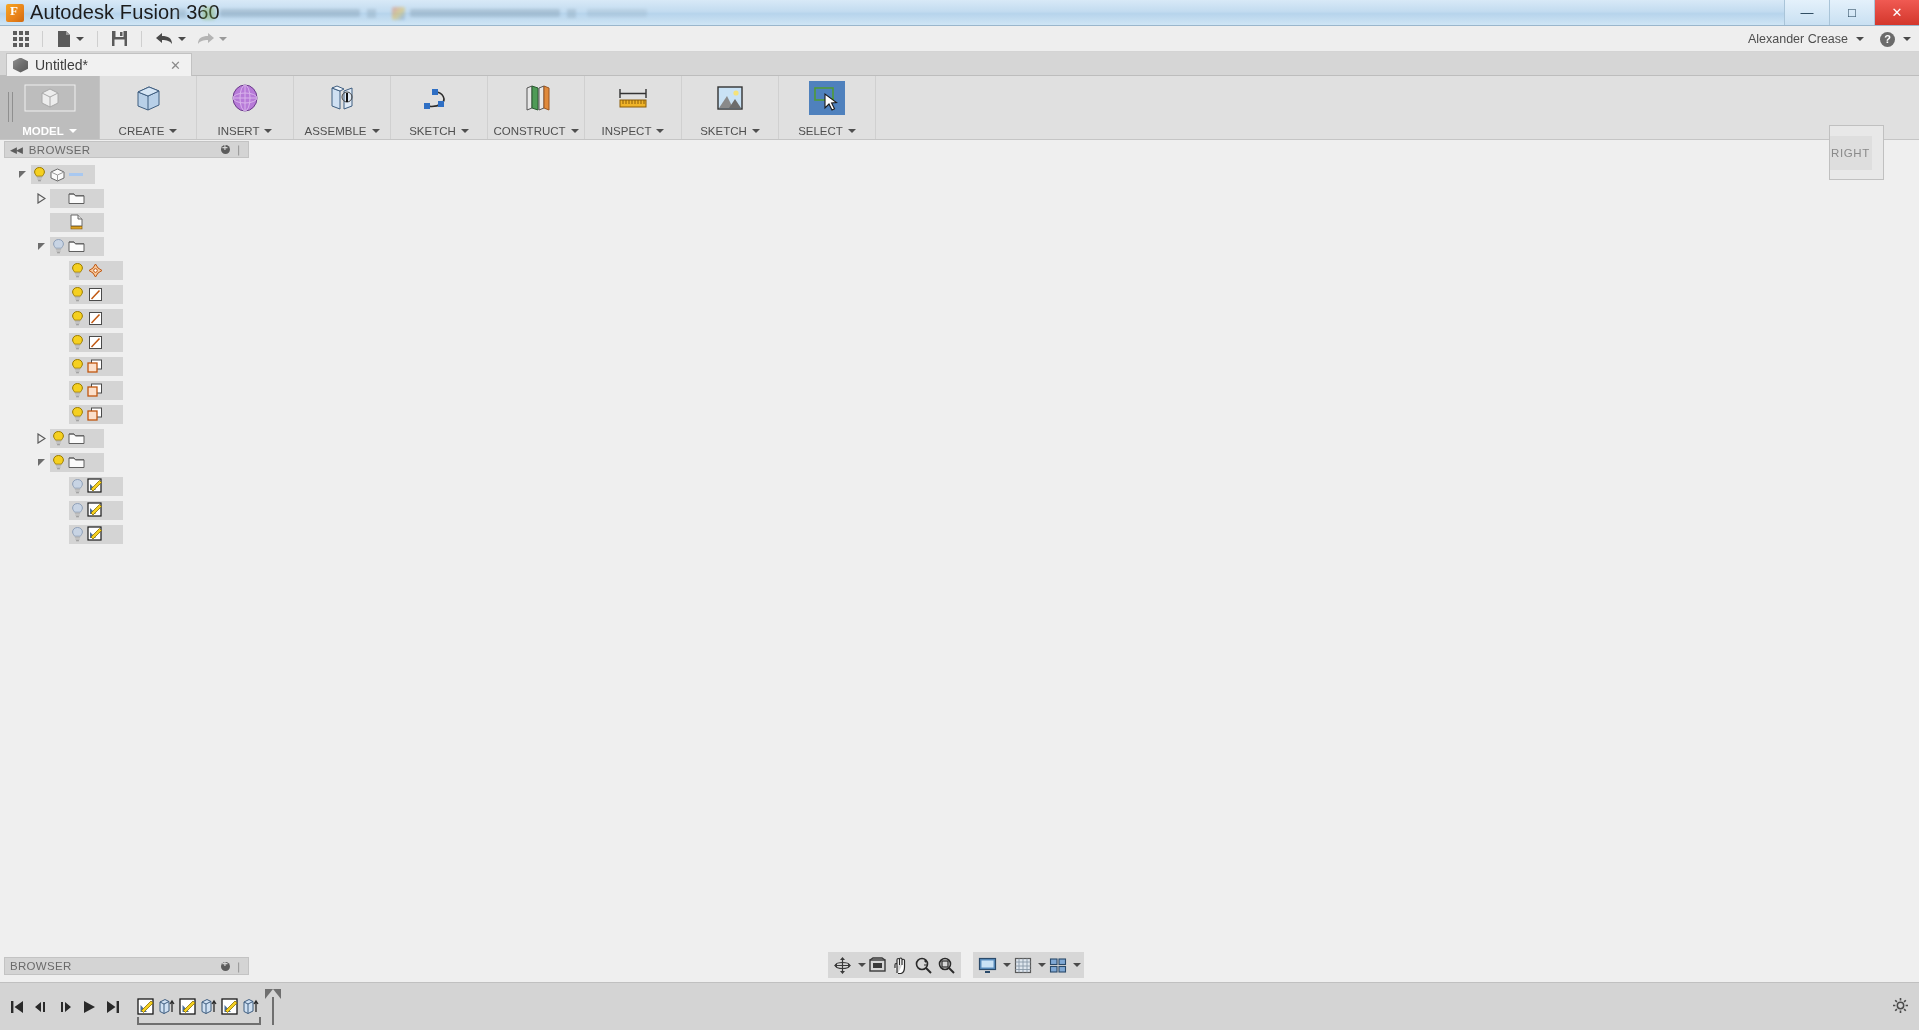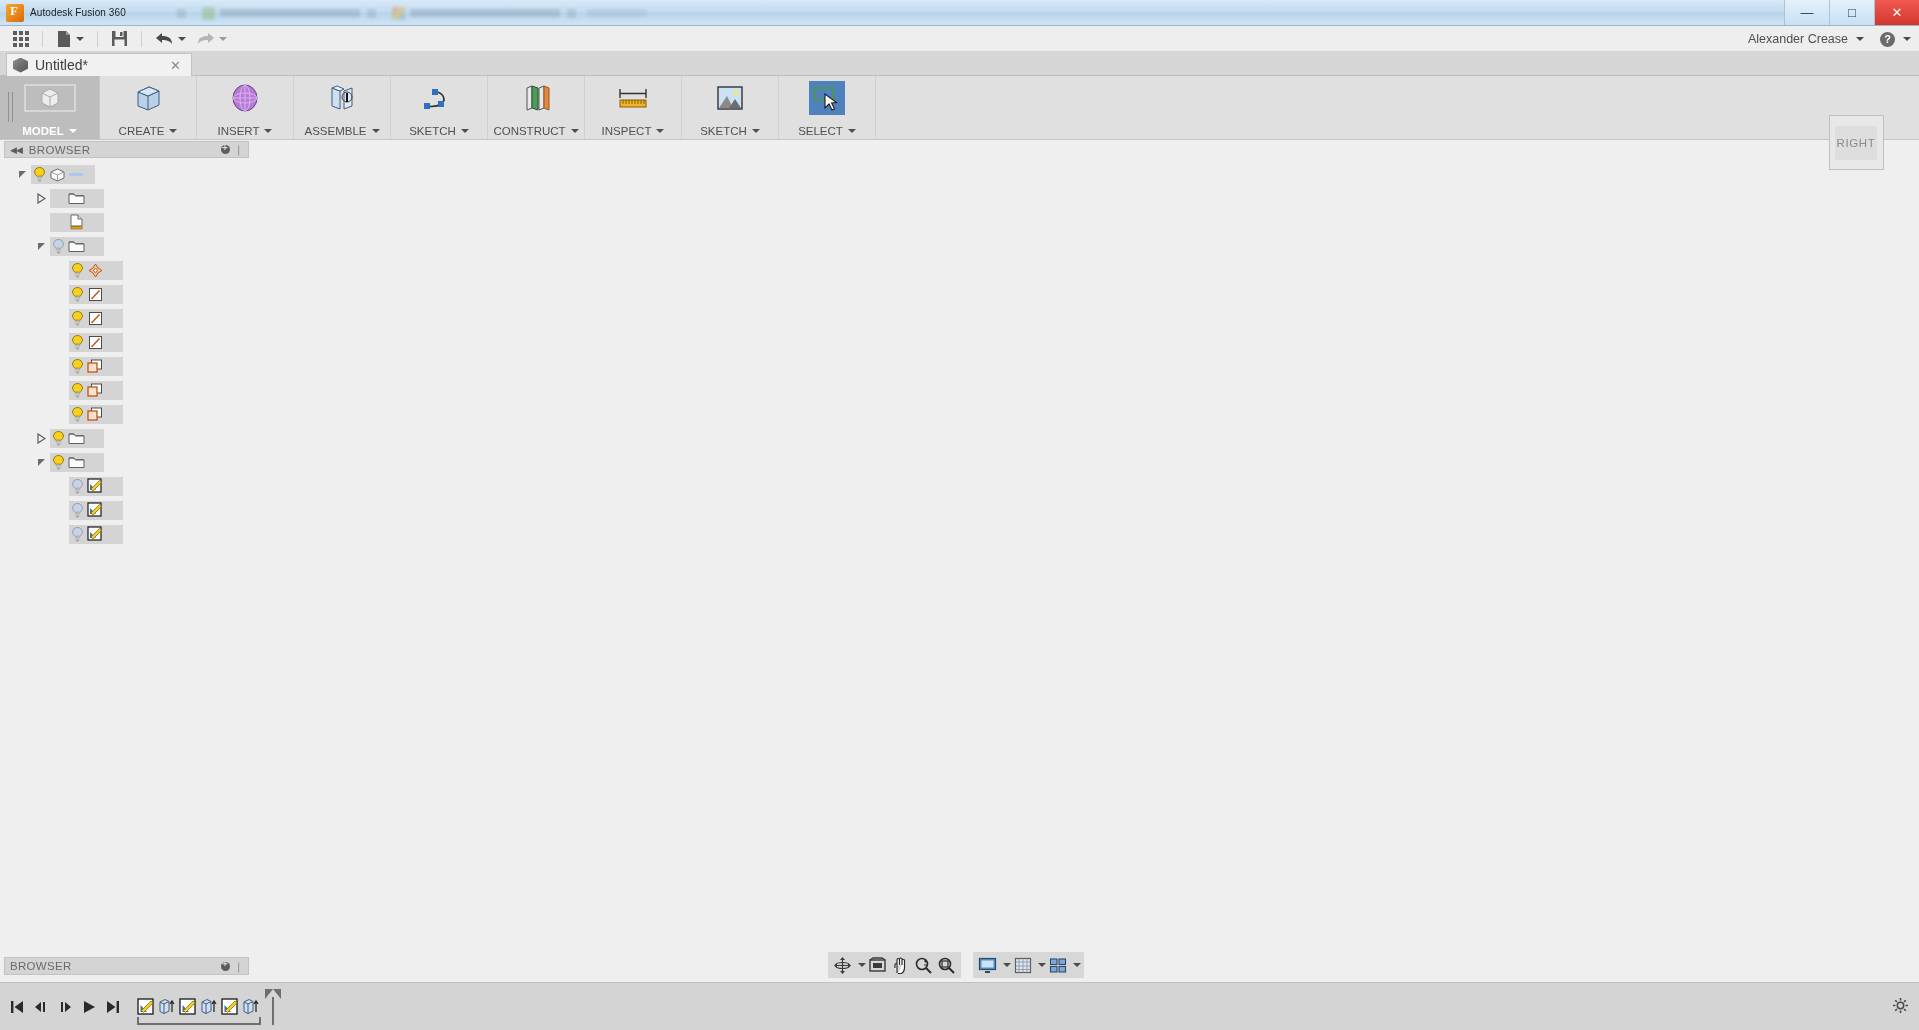--- a/index.html
+++ b/index.html
@@ -22,21 +22,21 @@
   .tb-icon {
     width: 18px; height: 18px; margin-left: 6px; margin-right: 6px;
     background: linear-gradient(135deg,#f5a623 0%,#e8821a 60%,#d06a10 100%);
     border-radius: 2px; position: relative; flex: none;
   }
   .tb-icon::after {
     content: "F"; position: absolute; left: 4px; top: -1px;
     font-size: 13px; font-weight: bold; color: #fff;
     font-family: "Liberation Serif", serif;
   }
-  .tb-title { font-size: 10px; color: #1c1c1c; letter-spacing: .1px; }
+  .tb-title { font-size: 20px; color: #1c1c1c; letter-spacing: .1px; }
 
   .tb-ghosts { position: absolute; left: 170px; top: 0; height: 26px; display: flex; align-items: center; }
   .ghost-tab {
     height: 20px; margin-right: 4px; display: flex; align-items: center;
     opacity: .35; filter: blur(1.4px);
   }
   .ghost-sq { width: 13px; height: 13px; border-radius: 2px; margin: 0 5px; }
   .ghost-txt { height: 8px; background: #7b93a6; border-radius: 2px; }
   .ghost-x { width: 9px; height: 9px; background: #8aa2b4; margin: 0 7px; border-radius: 1px; }
 
@@ -141,22 +141,22 @@
   .tlabel.sel { background: #a8c8f0; color: #1a3a6b; font-weight: bold; padding: 1px 8px 2px 6px; }
 
   
   .canvas {
     position: absolute; left: 0; top: 140px; width: 1919px; height: 660px;
     background: #efefef; overflow: hidden; z-index: -1;
   }
   .horizon { position: absolute; left: 0; top: 659px; width: 1919px; height: 2px; background: #3b3bc8; }
   .viewcube-wrap { position: absolute; right: 30px; top: 105px; width: 66px; height: 66px; }
   .viewcube {
-    width: 55px; height: 55px; margin: 10px auto 0; border: 1px solid #c0c0c0;
-    background: #e8e8e8; display: flex; align-items: center; justify-content: center;
+    width: 55px; height: 55px; margin: 20px auto 0; border: 1px solid #c0c0c0;
+    background: #e8e8e8; display: flex; align-items: center; 
   }
   .viewcube-face {
     width: 42px; height: 34px; background: #dedede;
     display: flex; align-items: center; justify-content: center;
     font-size: 11.5px; color: #8a8a8a; letter-spacing: .6px;
   }
 
   
   .model { position: absolute; left: 627px; top: 264px; width: 456px; height: 535px; }
   .m-base {

